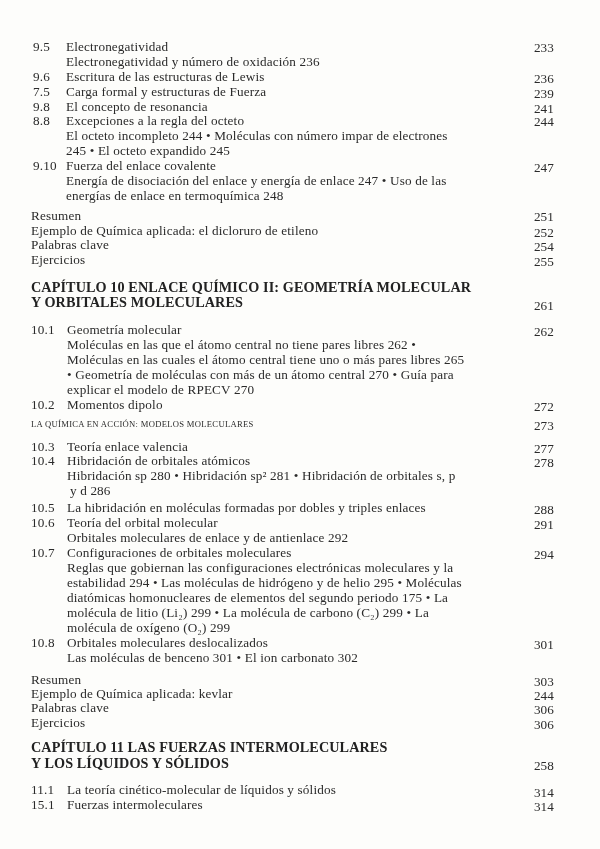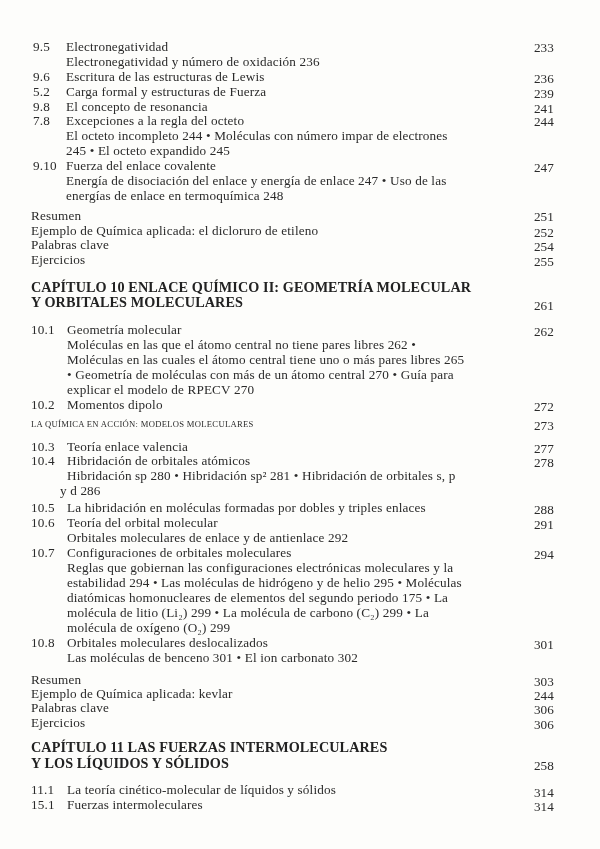--- a/index.html
+++ b/index.html
@@ -13,27 +13,27 @@
 </head>
 <body>
 
 <div class="line" style="left:33px;top:40px"><span class="num">9.5</span><span>Electronegatividad</span></div>
 <div class="pg" style="top:41px">233</div>
 <div class="line" style="left:66px;top:55px">Electronegatividad y número de oxidación 236</div>
 
 <div class="line" style="left:33px;top:70px"><span class="num">9.6</span><span>Escritura de las estructuras de Lewis</span></div>
 <div class="pg" style="top:72px">236</div>
 
-<div class="line" style="left:33px;top:85px"><span class="num">5.2</span><span>Carga formal y estructuras de Fuerza</span></div>
+<div class="line" style="left:33px;top:85px"><span class="num">7.5</span><span>Carga formal y estructuras de Fuerza</span></div>
 <div class="pg" style="top:87px">239</div>
 
 <div class="line" style="left:33px;top:100px"><span class="num">9.8</span><span>El concepto de resonancia</span></div>
 <div class="pg" style="top:102px">241</div>
 
-<div class="line" style="left:33px;top:114px"><span class="num">7.8</span><span>Excepciones a la regla del octeto</span></div>
+<div class="line" style="left:33px;top:114px"><span class="num">8.8</span><span>Excepciones a la regla del octeto</span></div>
 <div class="pg" style="top:115px">244</div>
 <div class="line" style="left:66px;top:129px">El octeto incompleto 244 • Moléculas con número impar de electrones</div>
 <div class="line" style="left:66px;top:144px">245 • El octeto expandido 245</div>
 
 <div class="line" style="left:33px;top:159px"><span class="num">9.10</span><span>Fuerza del enlace covalente</span></div>
 <div class="pg" style="top:161px">247</div>
 <div class="line" style="left:66px;top:174px">Energía de disociación del enlace y energía de enlace 247 • Uso de las</div>
 <div class="line" style="left:66px;top:189px">energías de enlace en termoquímica 248</div>
 
 <div class="line" style="left:31px;top:209px">Resumen</div>
@@ -61,21 +61,21 @@
 
 <div class="small" style="top:419px">LA QUÍMICA EN ACCIÓN: MODELOS MOLECULARES</div>
 <div class="pg" style="top:419px">273</div>
 
 <div class="line" style="left:31px;top:440px"><span class="num" style="width:36px">10.3</span><span>Teoría enlace valencia</span></div>
 <div class="pg" style="top:442px">277</div>
 
 <div class="line" style="left:31px;top:454px"><span class="num" style="width:36px">10.4</span><span>Hibridación de orbitales atómicos</span></div>
 <div class="pg" style="top:456px">278</div>
 <div class="line" style="left:67px;top:469px">Hibridación sp 280 • Hibridación sp² 281 • Hibridación de orbitales s, p</div>
-<div class="line" style="left:60px;top:484px">y d 286</div>
+<div class="line" style="left:70px;top:484px">y d 286</div>
 
 <div class="line" style="left:31px;top:501px"><span class="num" style="width:36px">10.5</span><span>La hibridación en moléculas formadas por dobles y triples enlaces</span></div>
 <div class="pg" style="top:503px">288</div>
 
 <div class="line" style="left:31px;top:516px"><span class="num" style="width:36px">10.6</span><span>Teoría del orbital molecular</span></div>
 <div class="pg" style="top:518px">291</div>
 <div class="line" style="left:67px;top:531px">Orbitales moleculares de enlace y de antienlace 292</div>
 
 <div class="line" style="left:31px;top:546px"><span class="num" style="width:36px">10.7</span><span>Configuraciones de orbitales moleculares</span></div>
 <div class="pg" style="top:548px">294</div>

